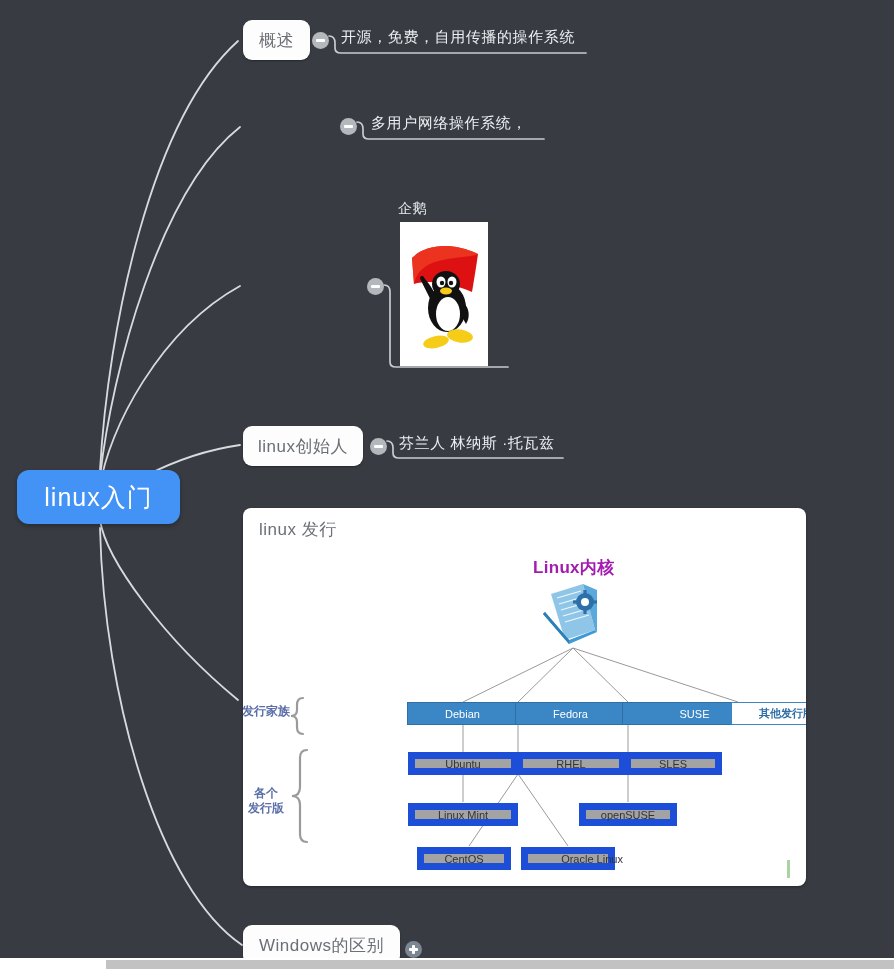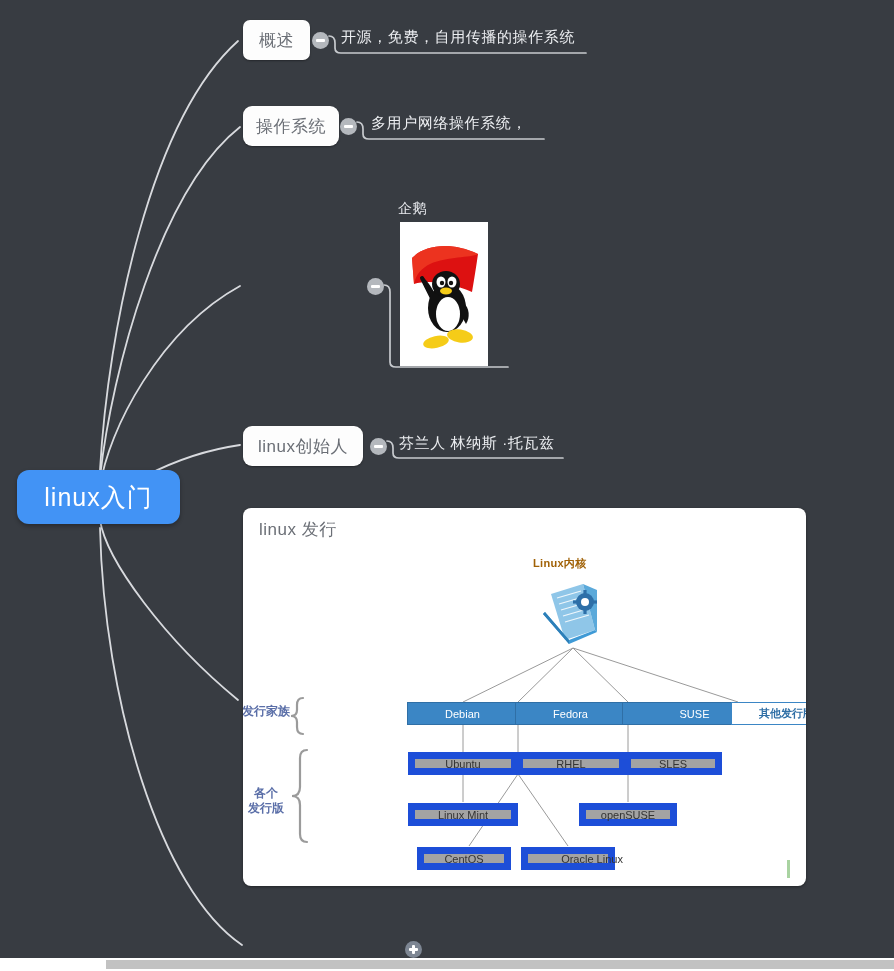--- a/index.html
+++ b/index.html
@@ -126,22 +126,22 @@
     position: absolute;
     color: #5b6fa8;
     font-size: 12px;
     font-weight: bold;
     text-align: center;
     line-height: 1.25;
     white-space: pre-line;
   }
   .kernel-title {
     position: absolute;
-    color: #a16207;
-    font-size: 11px;
+    color: #a21caf;
+    font-size: 17px;
     font-weight: bold;
     letter-spacing: .3px;
     white-space: nowrap;
   }
   .green-mark {
     position: absolute;
     width: 3px; height: 18px;
     background: #a9d3a1;
   }
 
@@ -180,31 +180,28 @@
       <path d="M357 122 q 6 0 6 7 l 0 5 q 0 5 6 5 L 544 139"></path>
       <path d="M384 285 q 6 0 6 7 l 0 70 q 0 5 6 5 L 508 367"></path>
       <path d="M387 441 q 6 0 6 7 l 0 5 q 0 5 6 5 L 563 458"></path>
     </g>
   </svg>
 
   <div class="root" style="left:17px; top:470px; width:163px; height:54px;">
     <span>linux入门</span>
   </div>
 
-  <div class="node" style="left:243px; top:20px; width:67px; height:40px;border-radius:7px;">
+  <div class="node" style="left:243px; top:20px; width:67px; height:40px;">
     <span>概述</span>
   </div>
   <div class="toggle minus" style="left:312px; top:32px;">
     <span class="bar-h"></span>
   </div>
   <div class="leaf" style="left:341px; top:28px;">开源，免费，自用传播的操作系统</div>
 
-  <div class="node" style="left:243px; top:106px; width:96px; height:40px;">
-    <span>操作系统</span>
-  </div>
   <div class="toggle minus" style="left:340px; top:118px;">
     <span class="bar-h"></span>
   </div>
   <div class="leaf" style="left:371px; top:114px;">多用户网络操作系统，</div>
 
   <div class="toggle minus" style="left:367px; top:278px;">
     <span class="bar-h"></span>
   </div>
   <div class="mascot-label" style="left:398px; top:200px;">企鹅</div>
 
@@ -341,20 +338,23 @@
         <span>CentOS</span>
       </div>
       <div class="dbox distro" style="left:278px; top:309px; width:94px; height:23px;padding-left:48px;">
         <span>Oracle Linux</span>
       </div>
 
       <div class="green-mark" style="left:544px; top:322px;"></div>
     </div>
   </div>
 
+  <div class="node" style="left:243px; top:925px; width:157px; height:40px;">
+    <span>Windows的区别</span>
+  </div>
   <div class="toggle plus" style="left:405px; top:941px;">
     <span class="bar-h"></span>
     <span class="bar-v"></span>
   </div>
 
   <div class="scroll-track">
     <div class="scroll-thumb"></div>
   </div>
 
 </div>

